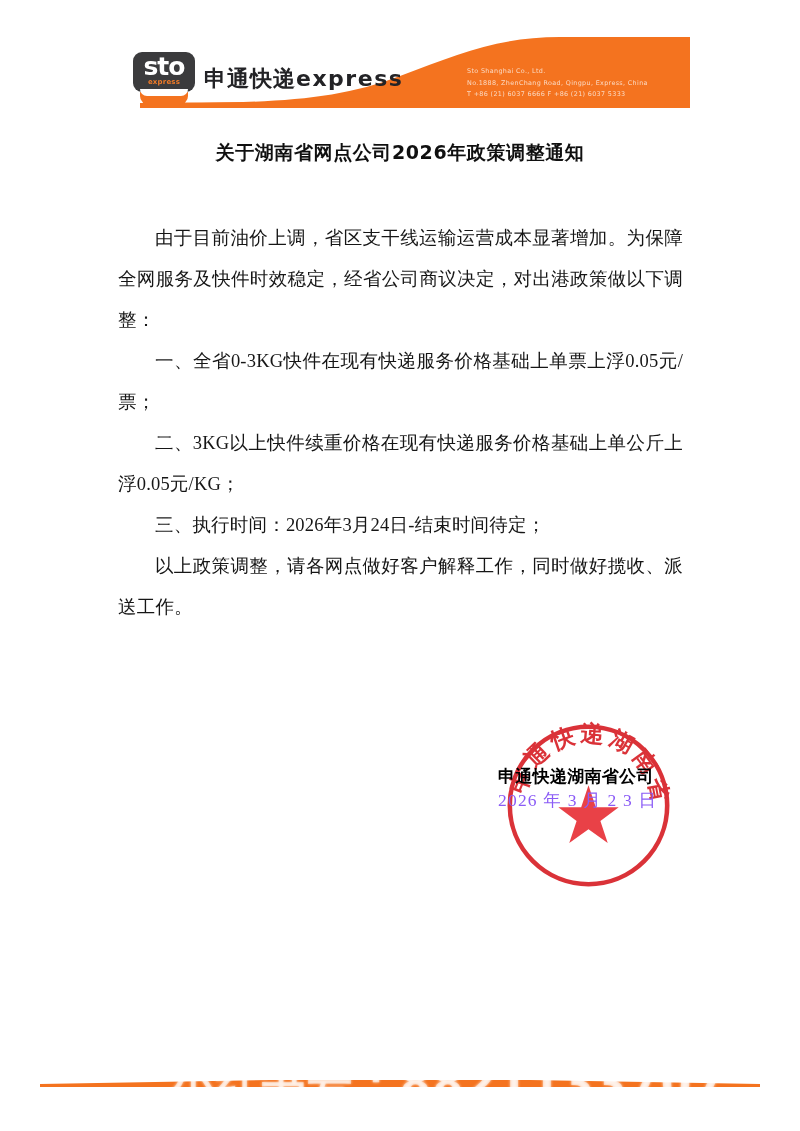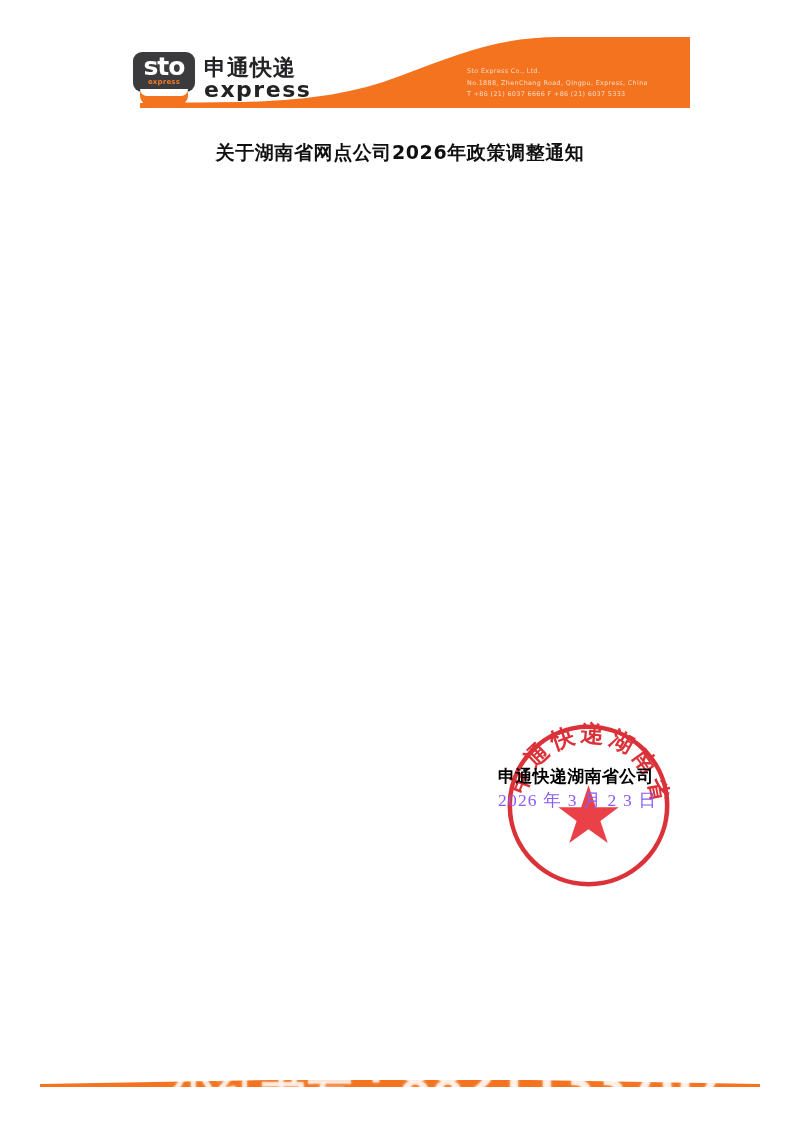--- a/index.html
+++ b/index.html
@@ -94,21 +94,21 @@
     position: absolute;
     left: 0;
     top: -3px;
     width: 48px;
     height: 7px;
     background: #ffffff;
     border-radius: 0 0 24px 24px;
   }
   .logo-text {
     display: flex;
-    flex-direction: column;
+    flex-direction: row;
     justify-content: center;
     line-height: 1.02;
   }
   .logo-cn {
     font-family: "DejaVu Sans", sans-serif;
     font-weight: bold;
     font-size: 22px;
     color: #232326;
     letter-spacing: 1px;
   }
@@ -264,28 +264,35 @@
         <div class="logo-express-small">express</div>
         <div class="logo-underswoosh"></div>
       </div>
       <div class="logo-text">
         <span class="logo-cn">申通快递</span>
         <span class="logo-en">express</span>
       </div>
     </div>
 
     <div class="header-contact">
-      <div>Sto Express Co., Ltd.</div>
+      <div>Sto Shanghai Co., Ltd.</div>
       <div>No.1888, ZhenChang Road, Qingpu, Express, China</div>
       <div>T  +86 (21) 6037 6666     F  +86 (21) 6037 5333</div>
     </div>
   </div>
 
   <div class="doc-title">关于湖南省网点公司2026年政策调整通知</div>
 
+  <div class="body-block">
+    <p class="para">由于目前油价上调，省区支干线运输运营成本显著增加。为保障全网服务及快件时效稳定，经省公司商议决定，对出港政策做以下调整：</p>
+    <p class="para">一、全省0-3KG快件在现有快递服务价格基础上单票上浮0.05元/票；</p>
+    <p class="para">二、3KG以上快件续重价格在现有快递服务价格基础上单公斤上浮0.05元/KG；</p>
+    <p class="para tight">三、执行时间：2026年3月24日-结束时间待定；</p>
+    <p class="para">以上政策调整，请各网点做好客户解释工作，同时做好揽收、派送工作。</p>
+  </div>
 
   <svg class="seal" viewBox="0 0 200 200">
     <defs>
       <path id="sealArc" d="M 30,100 A 70,70 0 0 1 170,100" fill="none"></path>
     </defs>
     <circle cx="100" cy="100" r="86" fill="none" stroke="#d8232a" stroke-width="5"></circle>
     <text font-family="'DejaVu Sans', sans-serif" font-size="25" font-weight="bold" fill="#d8232a" letter-spacing="5">
       <textPath href="#sealArc" startOffset="5%">申通快递湖南省有限公司</textPath>
     </text>
     <polygon points="100,78 108,102 133,102 113,117 121,141 100,126 79,141 87,117 67,102 92,102" fill="#e8333a"></polygon>

